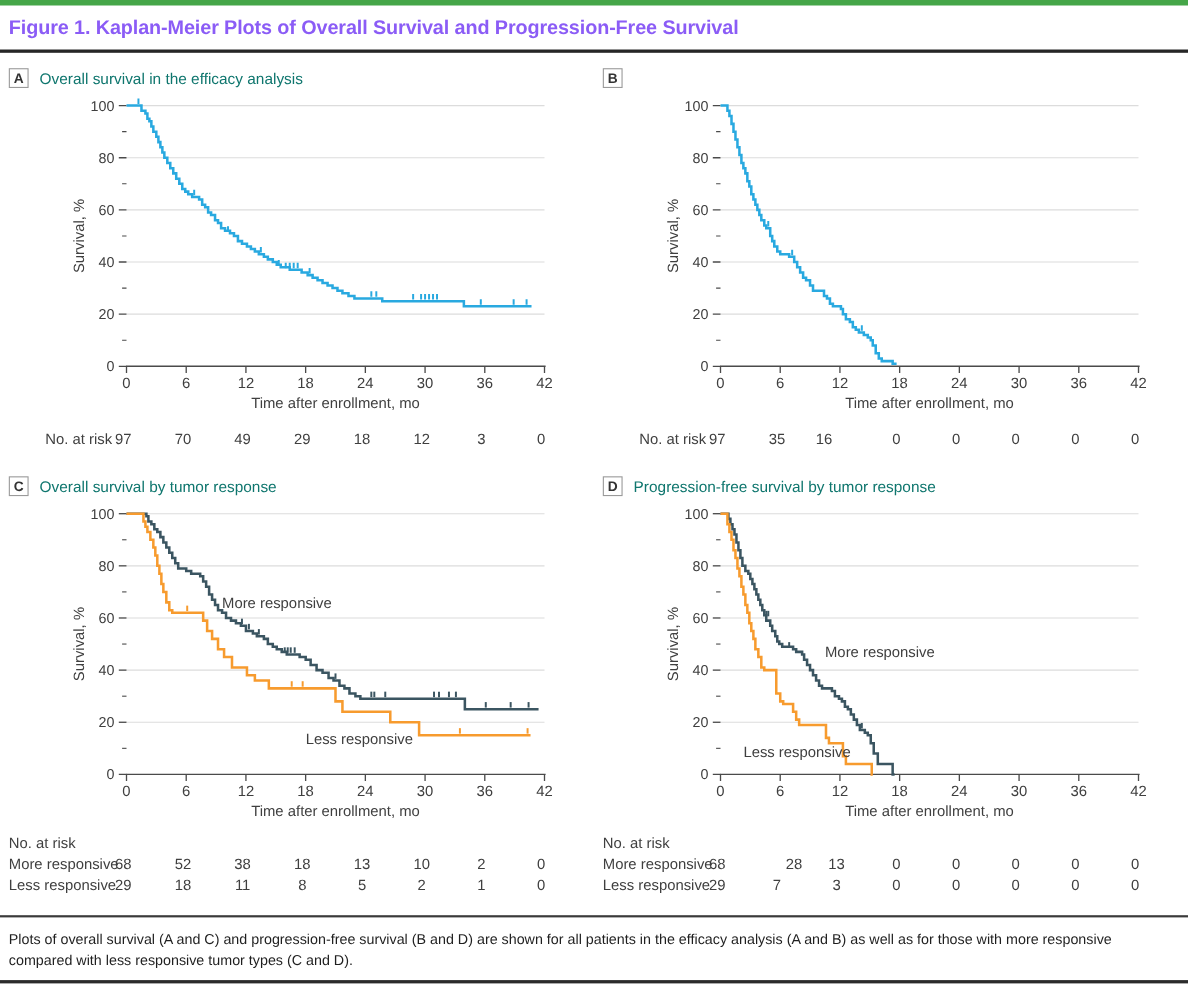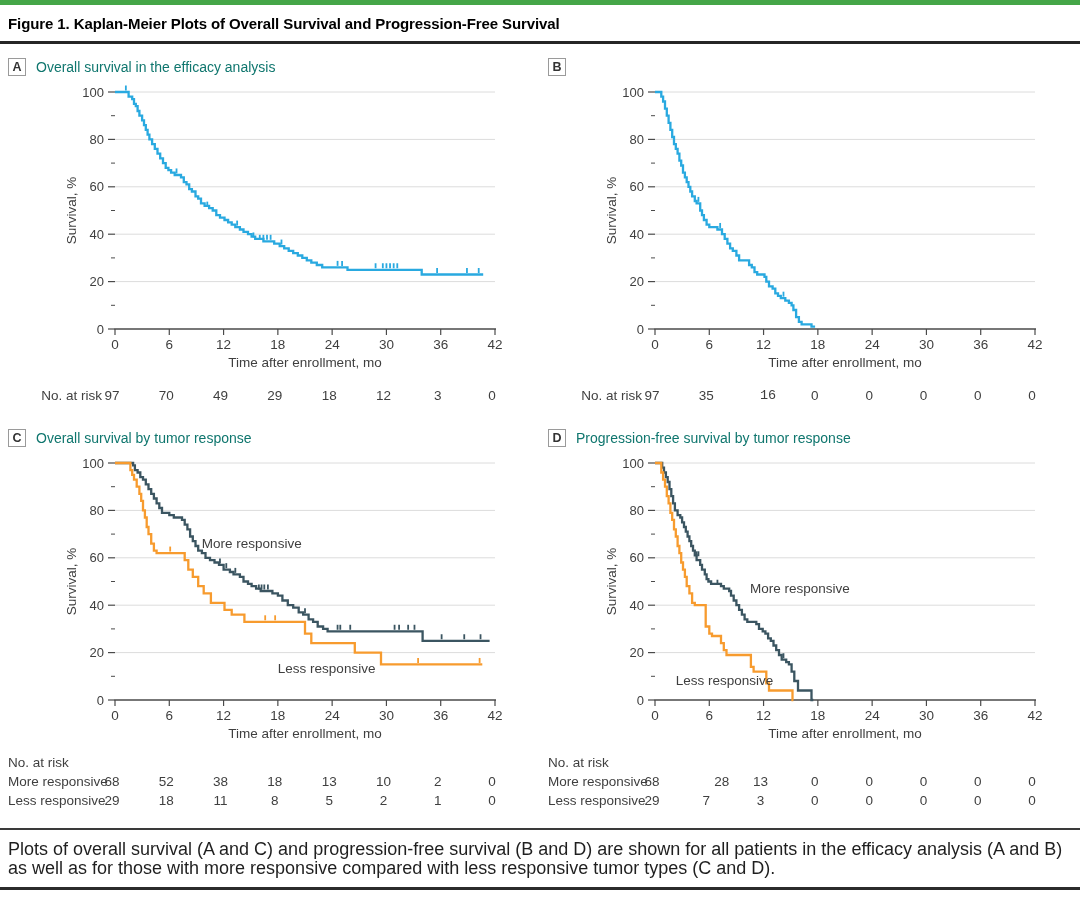--- a/index.html
+++ b/index.html
@@ -2,39 +2,39 @@
 <html><head>
 <meta charset="utf-8">
 <style>
   html,body{margin:0;padding:0;}
   body{
     width:1080px;height:908px;background:#ffffff;position:relative;
     font-family:"Liberation Sans",sans-serif;color:#333;
   }
   .accent-bar{height:5px;background:#45A648;}
   header{padding:10px 10px 9px 8px;border-bottom:3px solid #262626;}
-  .figure-title{margin:0;font-size:15px;font-weight:bold;color:#000000;letter-spacing:-0.1px;}
+  .figure-title{margin:0;font-size:18px;font-weight:bold;color:#8b5cf6;letter-spacing:-0.1px;}
   .row{display:grid;grid-template-columns:540px 540px;}
   .panel-header{display:flex;align-items:center;gap:10px;margin:14px 0 2px 8px;}
   .row2 .panel-header{margin-top:24px;}
   .panel-letter{display:inline-flex;align-items:center;justify-content:center;
     width:18px;height:18px;border:1px solid #9a9a9a;font-size:12.5px;font-weight:bold;color:#333;
     box-sizing:border-box;}
   .panel-title{font-size:14px;color:#0f766e;text-align:center;}
   .chart svg{display:block;}
   svg text{font-family:"Liberation Sans",sans-serif;}
   .risk{position:relative;font-size:13.5px;color:#3F3F3F;}
   .risk-single{margin-top:8px;}
   .risk-multi{margin-top:4px;}
   .risk-row{position:relative;height:19px;line-height:19px;}
   .risk-label-right{position:absolute;left:0;width:102px;text-align:right;white-space:nowrap;}
   .risk-header,.risk-label-left{position:absolute;left:8px;white-space:nowrap;}
   .risk-num{position:absolute;width:46px;text-align:center;}
   .rule-mid{height:2px;background:#3a3a3a;margin-top:18px;}
-  .caption{margin:10px 8px 0;font-size:18px;line-height:19px;color:#1f1f1f;}
+  .caption{margin:10px 8px 0;font-size:13px;line-height:19px;color:#1f1f1f;}
   .rule-bottom{height:3px;background:#2b2b2b;margin-top:9px;}
 </style>
 </head>
 <body>
 
 <div class="accent-bar"></div>
 
 <header>
   <h1 class="figure-title">Figure 1. Kaplan-Meier Plots of Overall Survival and Progression-Free Survival</h1>
 </header>
@@ -179,21 +179,21 @@
           <line x1="158.42857142857144" x2="158.42857142857144" y1="123.89" y2="118.89" stroke="#29A9E0" stroke-width="1.8"></line>
           <line x1="180.14285714285714" x2="180.14285714285714" y1="149.96" y2="144.96" stroke="#29A9E0" stroke-width="1.8"></line>
           <line x1="243.47619047619048" x2="243.47619047619048" y1="218.69" y2="213.69" stroke="#29A9E0" stroke-width="1.8"></line>
         </svg>
       </div>
     <div class="risk risk-single">
         <div class="risk-row">
           <span class="risk-label-right">No. at risk</span>
           <span class="risk-num" style="left: 89px;">97</span>
           <span class="risk-num" style="left: 143.286px;">35</span>
-          <span class="risk-num" style="left: 205px; font-family: Liberation Mono, monospace;">16</span>
+          <span class="risk-num" style="left: 186px;">16</span>
           <span class="risk-num" style="left: 251.857px;">0</span>
           <span class="risk-num" style="left: 306.143px;">0</span>
           <span class="risk-num" style="left: 360.429px;">0</span>
           <span class="risk-num" style="left: 414.714px;">0</span>
           <span class="risk-num" style="left: 469px;">0</span>
         </div>
       </div>
   </section>
 
 </div>

